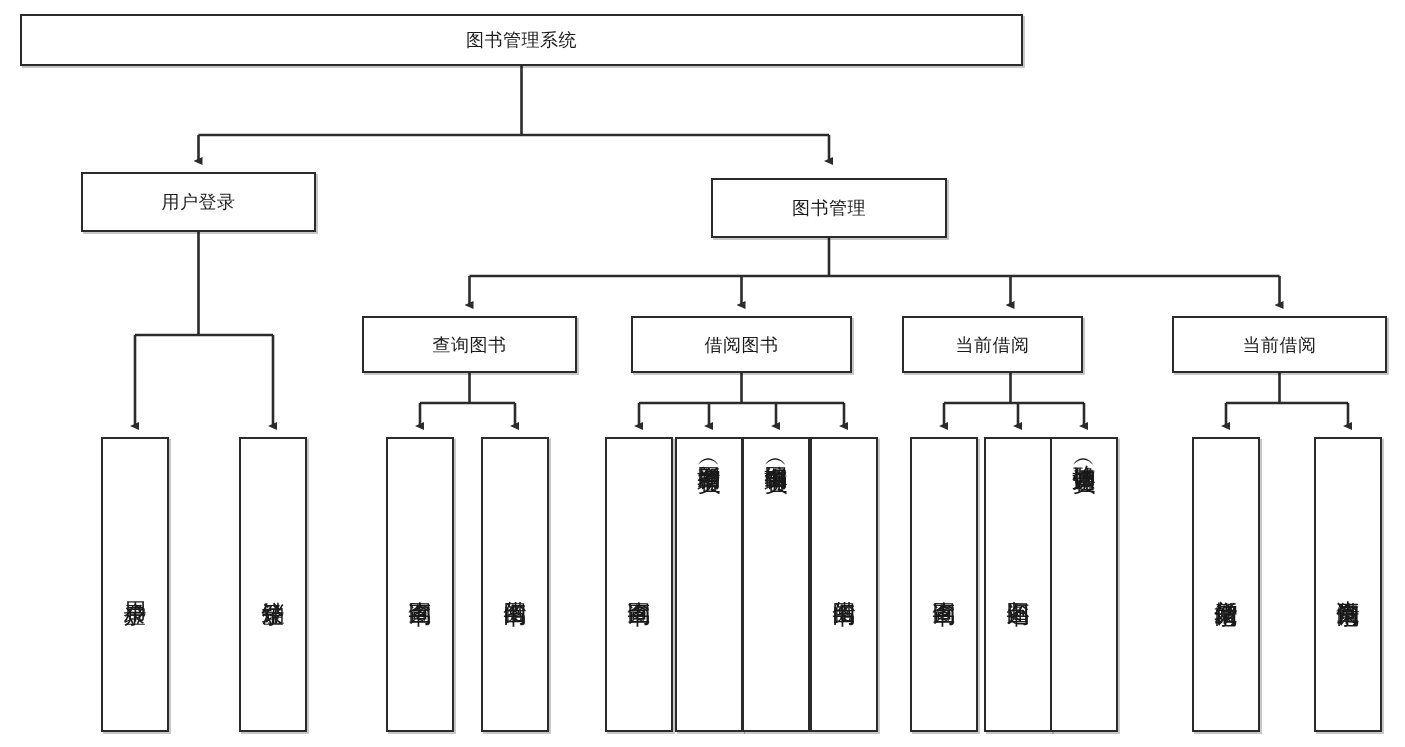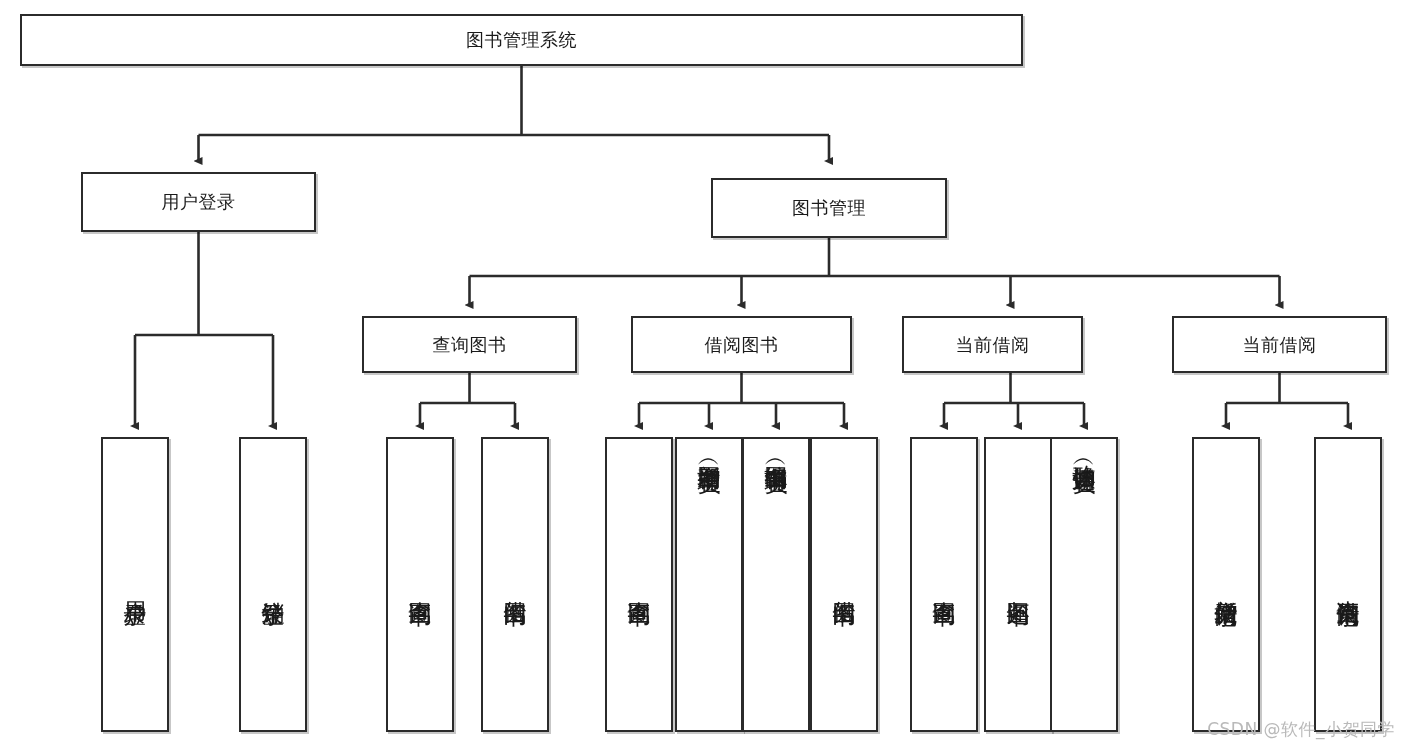--- a/index.html
+++ b/index.html
@@ -172,14 +172,13 @@
         <span class="label">确认归还（管理员）</span>
       </div>
       <div class="node vert mid" style="left: 1192px; top: 437px; width: 68px; height: 295px;">
         <span class="label">新增借阅记录</span>
       </div>
       <div class="node vert mid" style="left: 1314px; top: 437px; width: 68px; height: 295px;">
         <span class="label">查询借阅记录</span>
       </div>
     </div>
 
-  <div id="watermark">CSDN @软件_小贺同学</div>
 </div>
 
 </body></html>

